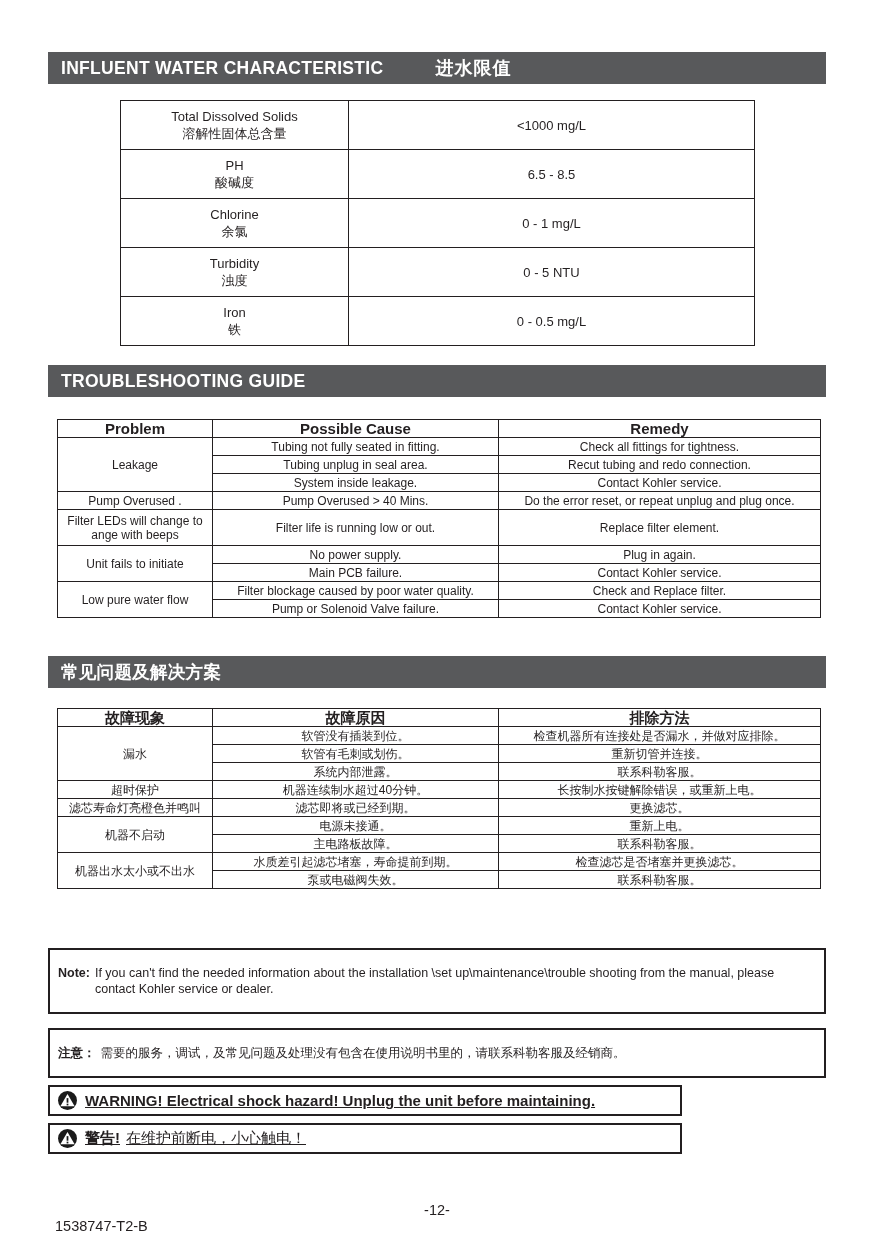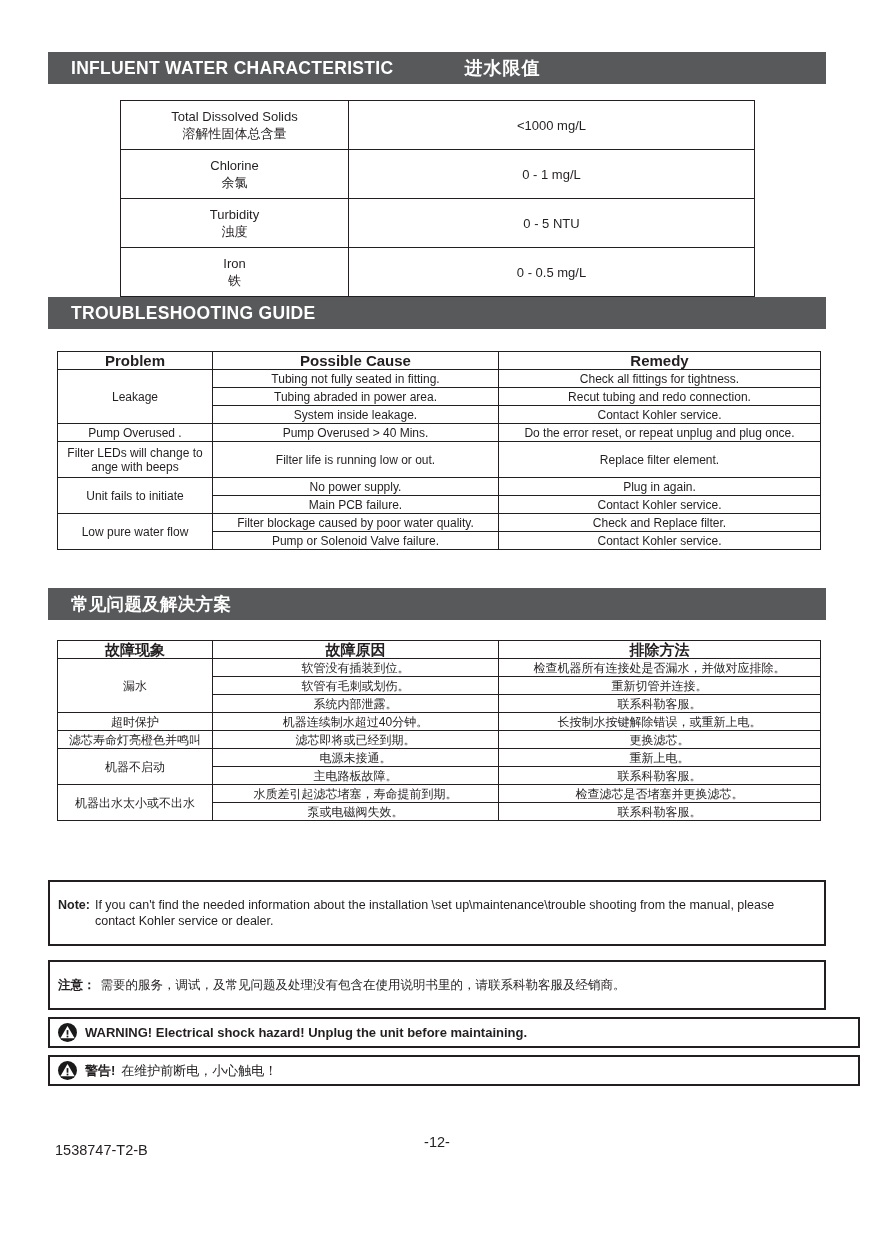--- a/index.html
+++ b/index.html
@@ -2,22 +2,22 @@
 <html><head>
 <meta charset="utf-8">
 <style>
   html,body { margin:0; padding:0; background:#e8e8e8; }
   body { font-family:"Liberation Sans", sans-serif; color:#231f20; }
   .page { position:relative; width:874px; height:1240px; background:#ffffff;
           box-sizing:border-box; padding:52px 48px 0 48px; overflow:hidden; }
 
   
   .section-bar { height:32px; background:#58595b; color:#ffffff; display:flex;
-                 align-items:center; padding-left:23px; box-sizing:border-box;
-                 font-weight:bold; font-size:17.5px; letter-spacing:0.3px;gap:19px; }
+                 align-items:center; padding-left:13px; box-sizing:border-box;
+                 font-weight:bold; font-size:17.5px; letter-spacing:0.3px; }
   .bar-zh { margin-left:52px; font-size:18px; letter-spacing:1px; }
 
   
   .influent-table { border-collapse:collapse; margin:16px 0 0 72px; width:634px;
                     table-layout:fixed; }
   .influent-table td { border:1.5px solid #231f20; height:46px; text-align:center;
                        font-size:13px; line-height:17px; vertical-align:middle; }
 
   
   .ts-table { border-collapse:collapse; margin:22px 0 0 9px; width:763px;
@@ -33,31 +33,31 @@
   .zh-gap { margin-top:38px; }
   .ts-zh { margin-top:20px; }
 
   
   .note-box { width:778px; box-sizing:border-box; border:2px solid #231f20;
               display:flex; align-items:flex-start; padding:15px 8px;
               font-size:12.5px; line-height:16px; }
   .note-en { margin-top:59px; min-height:42px; }
   .note-zh { margin-top:14px; min-height:27px; align-items:center; }
   .note-label { font-weight:bold; white-space:nowrap; margin-right:5px; }
-  .warn-box { width:812px; box-sizing:border-box; border:2px solid #231f20;
+  .warn-box { width:634px; box-sizing:border-box; border:2px solid #231f20;
               display:flex; align-items:center; padding:4px 8px; min-height:28px;
-              font-size:13px; }
+              font-size:15px;text-decoration:underline; }
   .warn-box.mt { margin-top:7px; }
   .warn-icon { width:19px; height:19px; margin-right:8px; flex:0 0 auto; display:block; }
   .warn-text-bold { font-weight:bold; }
   .warn-label-zh { font-weight:bold; margin-right:6px; white-space:nowrap; }
 
   
   .footer { position:relative; margin-top:48px; font-size:14.5px; height:20px; }
-  .doc-num { position:absolute; left:7px; top:8px; }
+  .doc-num { position:absolute; left:7px; top:16px; }
   .page-num { position:absolute; left:50%; transform:translateX(-50%); top:0; }
 </style>
 </head>
 <body>
 
 <div class="page">
 
   <div class="section-bar">
     <span>INFLUENT WATER CHARACTERISTIC</span>
     <span class="bar-zh">进水限值</span>
@@ -73,20 +73,29 @@
         <td>
           <div>Total Dissolved Solids</div>
           <div>溶解性固体总含量</div>
         </td>
         <td>
           <div>&lt;1000 mg/L</div>
         </td>
       </tr>
       <tr>
         <td>
+          <div>PH</div>
+          <div>酸碱度</div>
+        </td>
+        <td>
+          <div>6.5 - 8.5</div>
+        </td>
+      </tr>
+      <tr>
+        <td>
           <div>Chlorine</div>
           <div>余氯</div>
         </td>
         <td>
           <div>0 - 1 mg/L</div>
         </td>
       </tr>
       <tr>
         <td>
           <div>Turbidity</div>
@@ -101,21 +110,21 @@
           <div>Iron</div>
           <div>铁</div>
         </td>
         <td>
           <div>0 - 0.5 mg/L</div>
         </td>
       </tr>
     </tbody>
   </table>
 
-  <div class="section-bar" style="">
+  <div class="section-bar" style="margin-top:19px">
     <span>TROUBLESHOOTING GUIDE</span>
   </div>
 
   <table class="ts-table">
     <colgroup>
         <col style="width:155px">
         <col style="width:286px">
         <col style="width:322px">
       </colgroup>
     <thead>
@@ -125,21 +134,21 @@
         <th>Remedy</th>
       </tr>
     </thead>
     <tbody>
       <tr>
         <td class="prob" rowspan="3">Leakage</td>
         <td class="cause">Tubing not fully seated in fitting.</td>
         <td class="rem">Check all fittings for tightness.</td>
       </tr>
       <tr>
-        <td class="cause">Tubing abraded in power area.</td>
+        <td class="cause">Tubing unplug in seal area.</td>
         <td class="rem">Recut tubing and redo connection.</td>
       </tr>
       <tr>
         <td class="cause">System inside leakage.</td>
         <td class="rem">Contact Kohler service.</td>
       </tr>
       <tr>
         <td class="prob">Pump Overused .</td>
         <td class="cause">Pump Overused &gt; 40 Mins.</td>
         <td class="rem">Do the error reset, or repeat unplug and plug once.</td>

